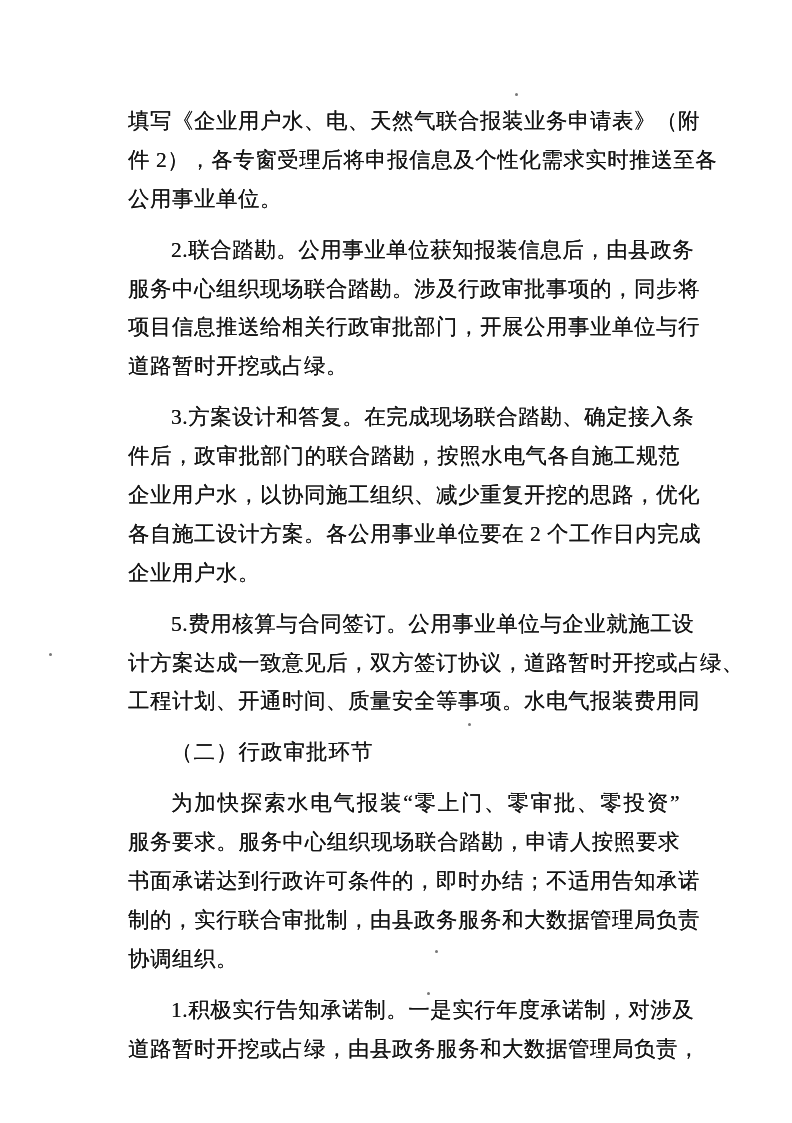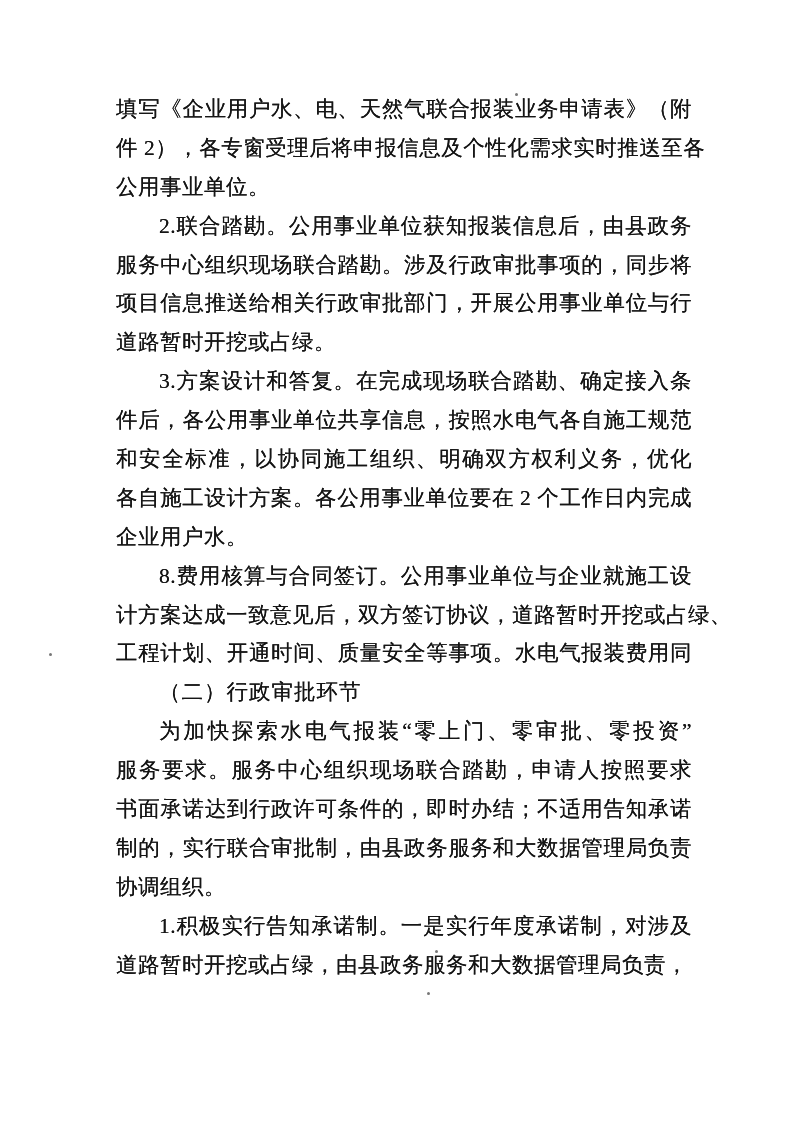--- a/index.html
+++ b/index.html
@@ -17,21 +17,21 @@
     font-family: "Liberation Serif", "DejaVu Serif", serif;
     color: #151515;
   }
   .doc-body {
     position: absolute;
     left: 116px;
     top: 90px;
     width: 576px;
   }
   .paragraph {
-    margin: 0;
+    margin: 12px;
     padding: 0;
   }
   .line {
     height: 38.9px;
     line-height: 38.9px;
     font-size: 21.5px;
     letter-spacing: 0.5px;
     white-space: nowrap;
     text-align: justify;
     text-align-last: justify;
@@ -71,27 +71,27 @@
         <div class="line last">公用事业单位。</div>
       </div>
       <div class="paragraph">
         <div class="line indent">2.联合踏勘。公用事业单位获知报装信息后，由县政务</div>
         <div class="line">服务中心组织现场联合踏勘。涉及行政审批事项的，同步将</div>
         <div class="line">项目信息推送给相关行政审批部门，开展公用事业单位与行</div>
         <div class="line last">道路暂时开挖或占绿。</div>
       </div>
       <div class="paragraph">
         <div class="line indent">3.方案设计和答复。在完成现场联合踏勘、确定接入条</div>
-        <div class="line">件后，各公用事业单位共享信息，按照水电气各自施工规范</div>
-        <div class="line">和安全标准，以协同施工组织、明确双方权利义务，优化</div>
+        <div class="line">件后，政审批部门的联合踏勘，按照水电气各自施工规范</div>
+        <div class="line">企业用户水，以协同施工组织、减少重复开挖的思路，优化</div>
         <div class="line">各自施工设计方案。各公用事业单位要在 2 个工作日内完成</div>
         <div class="line last">企业用户水。</div>
       </div>
       <div class="paragraph">
-        <div class="line indent">8.费用核算与合同签订。公用事业单位与企业就施工设</div>
+        <div class="line indent">5.费用核算与合同签订。公用事业单位与企业就施工设</div>
         <div class="line">计方案达成一致意见后，双方签订协议，道路暂时开挖或占绿、</div>
         <div class="line">工程计划、开通时间、质量安全等事项。水电气报装费用同</div>
       </div>
       <div class="paragraph heading">
         <div class="line last indent">（二）行政审批环节</div>
       </div>
       <div class="paragraph">
         <div class="line indent">为加快探索水电气报装“零上门、零审批、零投资”</div>
         <div class="line">服务要求。服务中心组织现场联合踏勘，申请人按照要求</div>
         <div class="line">书面承诺达到行政许可条件的，即时办结；不适用告知承诺</div>

